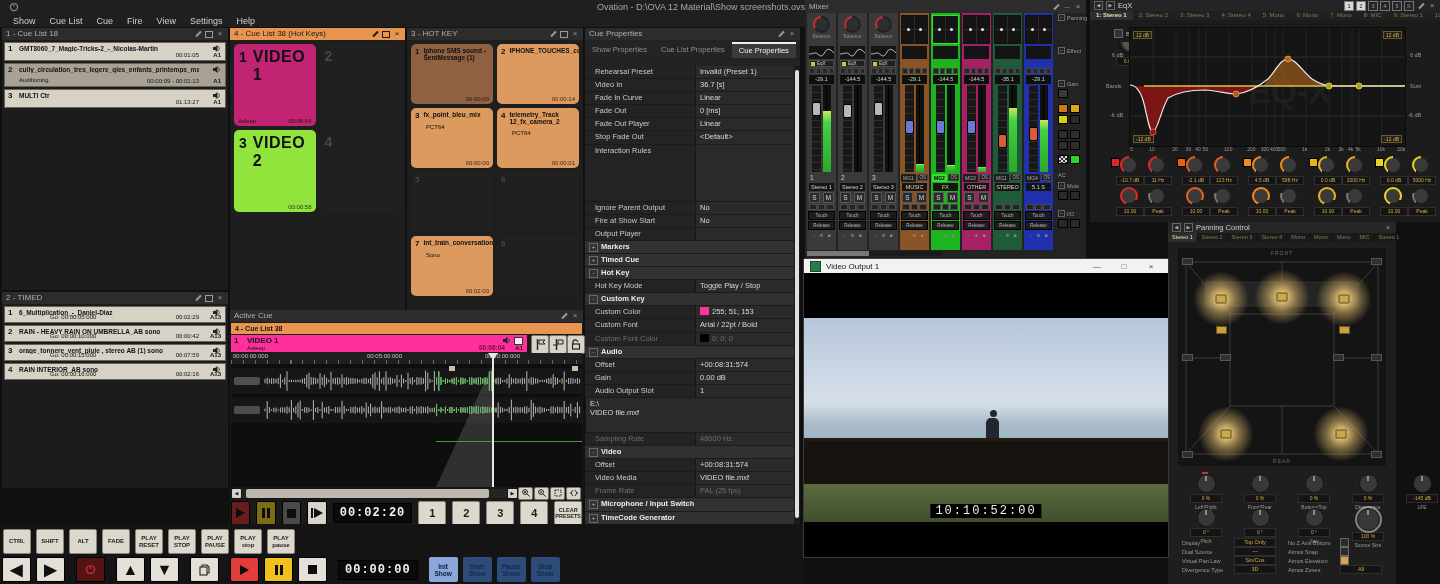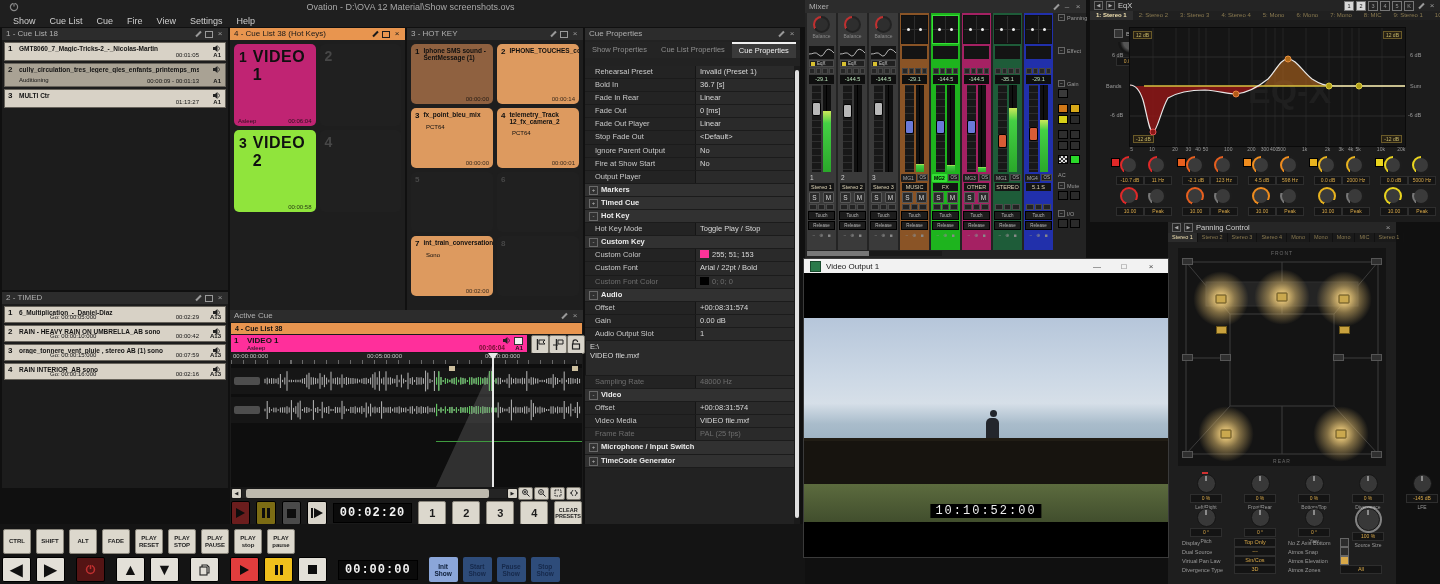--- a/index.html
+++ b/index.html
@@ -15,21 +15,21 @@
          font-size:8px;color:#9a9a9a;line-height:8px;}
   .pinmark{width:7px;height:2px;background:#9a9a9a;transform:rotate(-45deg);}
   .maxmark{width:6px;height:5px;border:1px solid #9a9a9a;}
   .orangebar .wicon,{color:#222;}
   .beigebtn{background:#dcd8cd;border:1px solid #8a867c;border-radius:2px;color:#1c1c1c;
             display:flex;align-items:center;justify-content:center;font-weight:bold;}
   .pre{white-space:pre-line;}
   .mono{font-family:Liberation Mono, monospace;}
   
   #titlebar{left:0;top:0;width:805px;height:14px;background:#1f1f1f;}
-  #titlebar .ttxt{position:absolute;left:0;right:0;top:0;text-align:center;font-size:9px;
+  #titlebar .ttxt{position:absolute;left:0;right:0;top:0;text-align:right;font-size:9px;
                   line-height:14px;color:#a8a8a8;margin-left:16px;}
   #menubar{left:0;top:14px;width:805px;height:13px;background:#1f1f1f;display:flex;gap:0;
            align-items:center;padding-left:6px;}
   #menubar span{font-size:9px;color:#cfcfcf;padding:0 7px;}
   
   #cuelist18{left:2px;top:28px;width:226px;height:262px;background:#1c1c1c;}
   #timed{left:2px;top:292px;width:226px;height:196px;background:#1c1c1c;}
   .cuerow{position:relative;margin:2px 2px 0 2px;background:#d8d2c6;color:#141414;
           border:1px solid #66625a;}
   .cuerow .num{position:absolute;left:3px;top:1px;font-size:8px;font-weight:bold;}
@@ -766,31 +766,31 @@
           <span class="plab">Rehearsal Preset</span>
         </div>
         <div class="pval">
           <span class="swatch"></span><span class="pvtext pre">Invalid (Preset 1)</span>
         </div>
       </div>
 
       <div class="prow prop">
         <div class="plabel">
           <span class="exp"></span>
-          <span class="plab">Bold In</span>
+          <span class="plab">Video In</span>
         </div>
         <div class="pval">
           <span class="swatch"></span><span class="pvtext pre">36.7 [s]</span>
         </div>
       </div>
 
       <div class="prow prop">
         <div class="plabel">
           <span class="exp"></span>
-          <span class="plab">Fade In Rear</span>
+          <span class="plab">Fade In Curve</span>
         </div>
         <div class="pval">
           <span class="swatch"></span><span class="pvtext pre">Linear</span>
         </div>
       </div>
 
       <div class="prow prop">
         <div class="plabel">
           <span class="exp"></span>
           <span class="plab">Fade Out</span>
@@ -813,20 +813,29 @@
       <div class="prow prop">
         <div class="plabel">
           <span class="exp"></span>
           <span class="plab">Stop Fade Out</span>
         </div>
         <div class="pval">
           <span class="swatch"></span><span class="pvtext pre">&lt;Default&gt;</span>
         </div>
       </div>
 
+      <div class="prow prop" style="height: 56px;">
+        <div class="plabel">
+          <span class="exp"></span>
+          <span class="plab">Interaction Rules</span>
+        </div>
+        <div class="pval">
+          <span class="swatch"></span><span class="pvtext pre"></span>
+        </div>
+      </div>
 
       <div class="prow prop">
         <div class="plabel">
           <span class="exp"></span>
           <span class="plab">Ignore Parent Output</span>
         </div>
         <div class="pval">
           <span class="swatch"></span><span class="pvtext pre">No</span>
         </div>
       </div>

